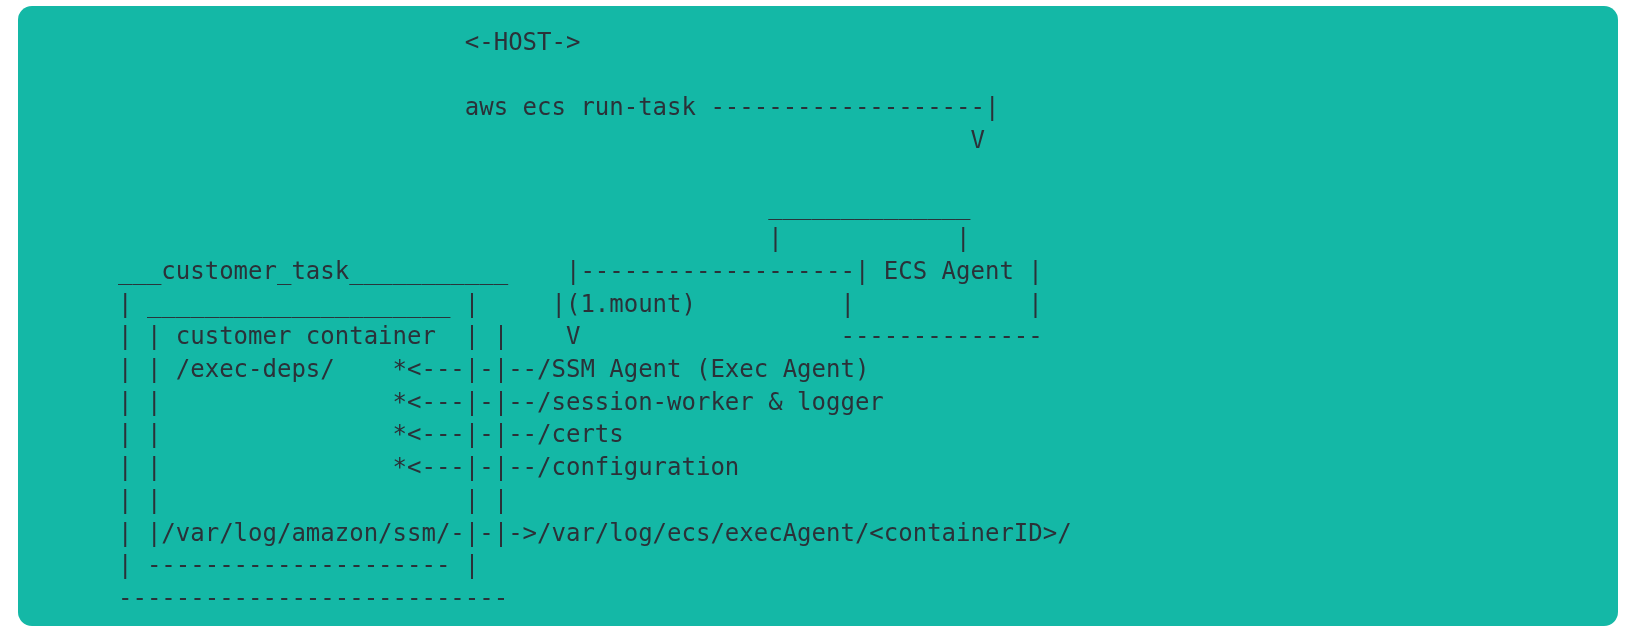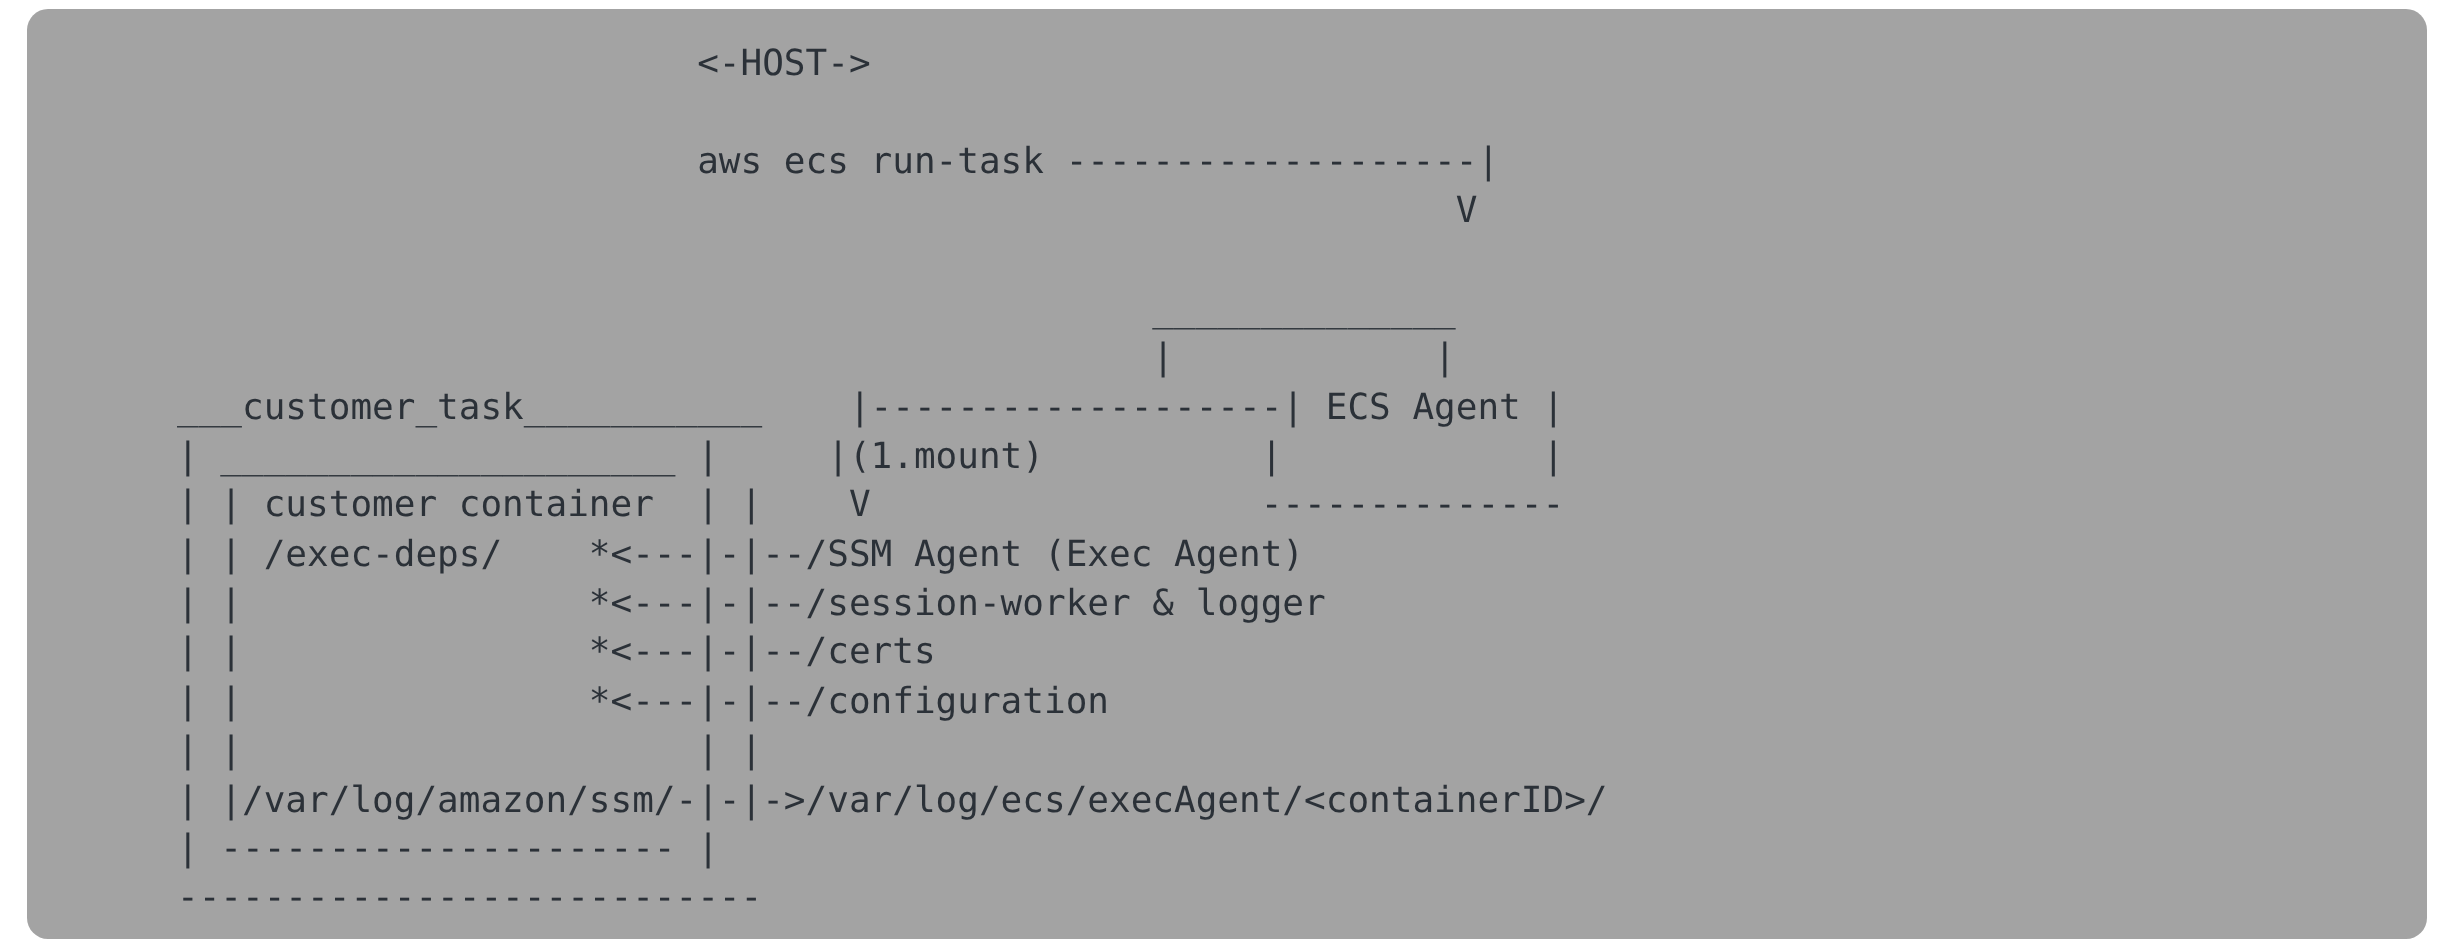--- a/index.html
+++ b/index.html
@@ -13,21 +13,21 @@
     height: 632px;
     font-family: "DejaVu Sans Mono", "Liberation Mono", monospace;
     overflow: hidden;
   }
   .canvas {
     position: absolute;
     left: 18px;
     top: 6px;
     width: 1600px;
     height: 620px;
-    background: #a3a3a3;
+    background: #14b8a6;
     border-radius: 14px;
     overflow: hidden;
   }
   .ascii-art {
     position: absolute;
     left: 100px;
     top: 20px;
     margin: 0;
     font-family: "DejaVu Sans Mono", "Liberation Mono", monospace;
     font-size: 24px;

